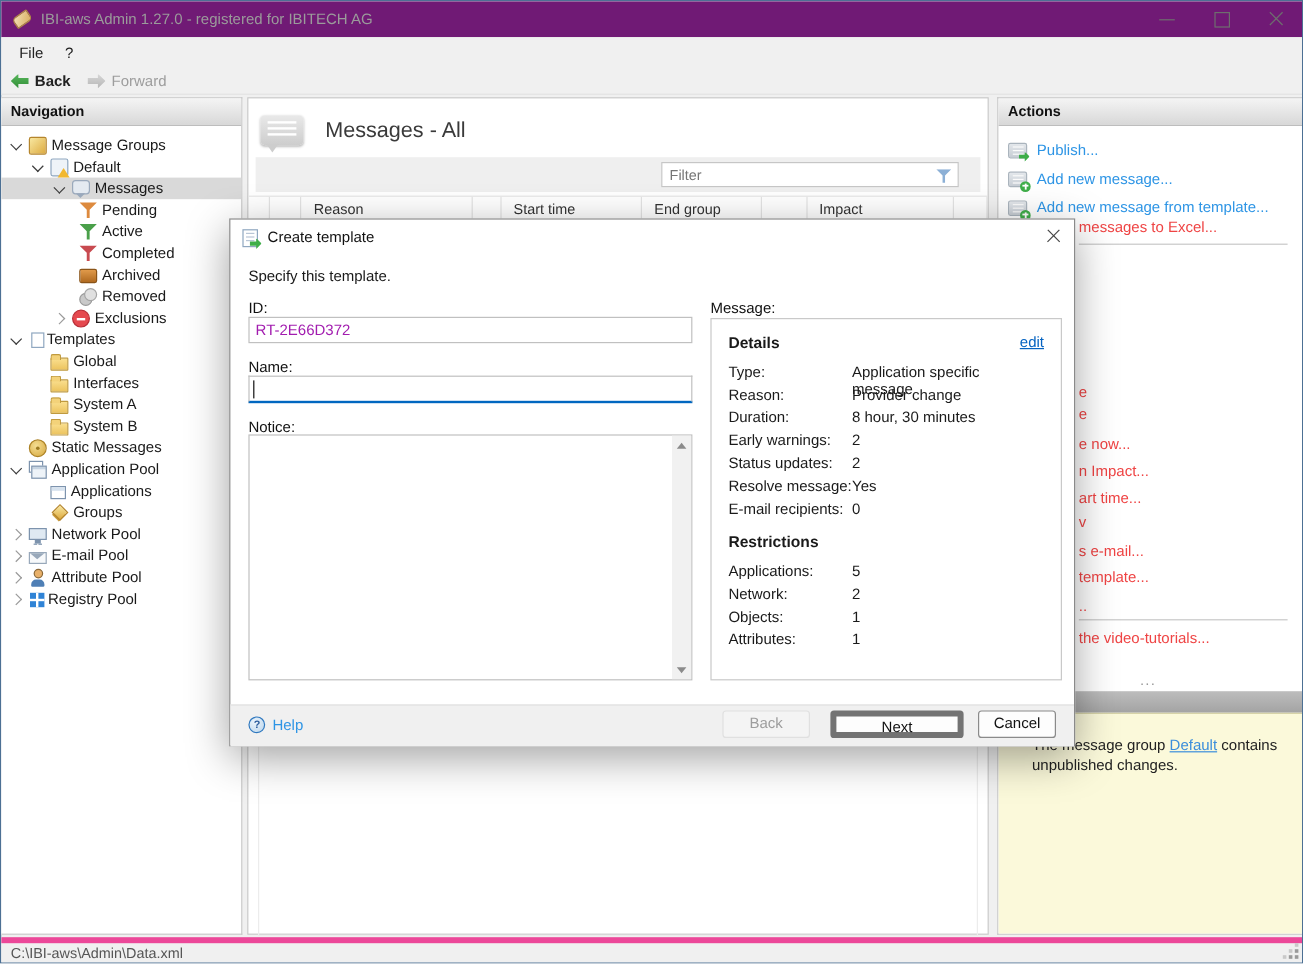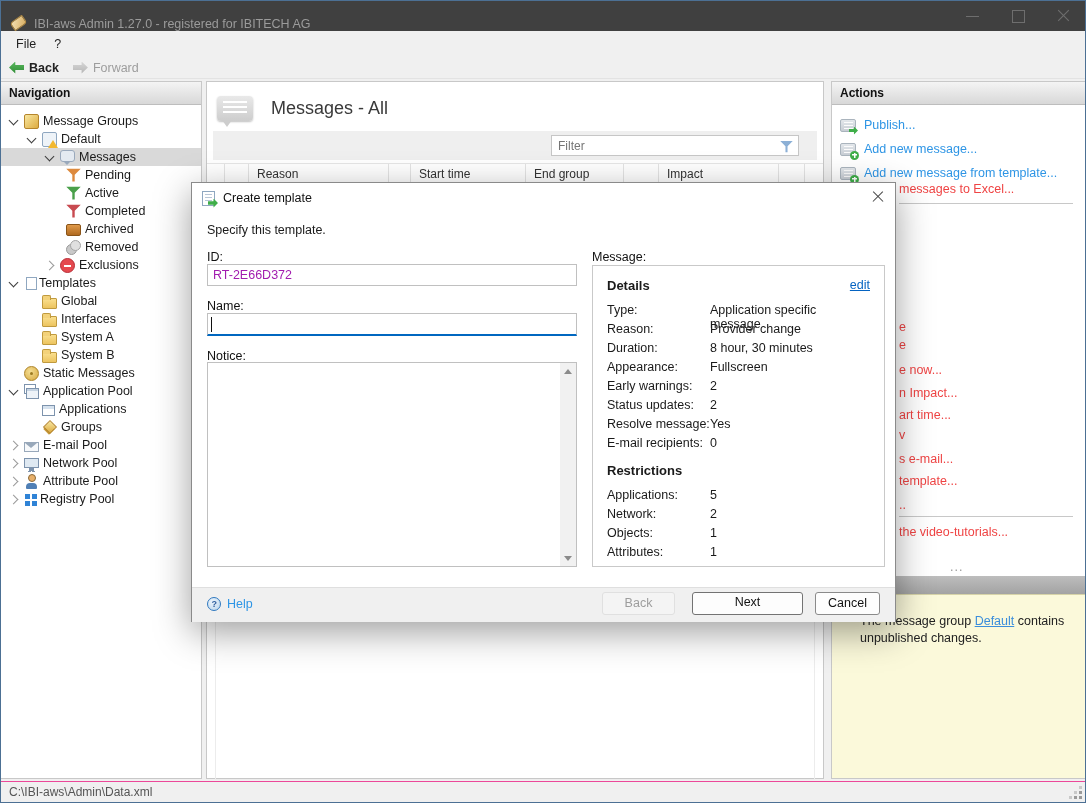--- a/index.html
+++ b/index.html
@@ -1,21 +1,21 @@
 <!DOCTYPE html>
 <html><head>
 <meta charset="utf-8">
 <style>
   * { margin:0; padding:0; box-sizing:border-box; }
   html,body { width:1086px; height:803px; }
   body { font-family:"Liberation Sans", sans-serif; font-size:12px; color:#1a1a1a; background:#fff; }
   .window { position:relative; width:1086px; height:803px; border:1px solid #4c7094; background:#f0f0f0; overflow:hidden; }
 
   
-  .titlebar { position:absolute; left:0; top:0; width:1084px; height:30px; background:#404040; display:flex; align-items:flex-end; }
+  .titlebar { position:absolute; left:0; top:0; width:1084px; height:30px; background:#701a75; display:flex; align-items:center; }
   .app-icon { width:16px; height:16px; margin:0 8px 0 9px; position:relative; }
   .app-icon::before { content:''; position:absolute; left:1px; top:3px; width:13px; height:8px; background:linear-gradient(135deg,#f3e0b4,#d8ae62); border:1px solid #b08a44; border-radius:4px 1px 4px 1px; transform:rotate(-35deg); }
   .title-text { color:#9b9b9b; font-size:12.5px; }
   .win-controls { margin-left:auto; display:flex; height:30px; }
   .win-btn { width:45px; height:30px; position:relative; }
   .icon-min::before { content:''; position:absolute; left:16px; top:15px; width:13px; height:1px; background:#6e6e6e; }
   .icon-max::before { content:''; position:absolute; left:17px; top:9px; width:11px; height:11px; border:1px solid #6e6e6e; }
   .icon-close::before,.icon-close::after { content:''; position:absolute; left:16px; top:14px; width:15px; height:1px; background:#6e6e6e; }
   .icon-close::before { transform:rotate(45deg); }
   .icon-close::after { transform:rotate(-45deg); }
@@ -28,21 +28,21 @@
   .arrow-left { width:15px; height:12px; background:linear-gradient(#58b65c,#2f8c35); clip-path:polygon(0 50%,42% 0,42% 30%,100% 30%,100% 70%,42% 70%,42% 100%); }
   .arrow-right { width:15px; height:12px; background:linear-gradient(#d6d6d6,#b5b5b5); clip-path:polygon(100% 50%,58% 0,58% 30%,0 30%,0 70%,58% 70%,58% 100%); }
   .tool-btn .lbl { color:#222; font-weight:bold; }
   .tool-btn.disabled .lbl { color:#9d9d9d; font-weight:normal; }
 
   
   .panel-hdr { height:23px; background:linear-gradient(#f4f4f4,#d8d8d8); border-bottom:1px solid #bdbdbd; font-weight:bold; font-size:12px; padding:4px 8px; color:#111; }
   .nav-panel { position:absolute; left:0; top:80px; width:201px; height:698px; background:#fff; border:1px solid #c8c8c8; border-left:none; }
   .right-panel { position:absolute; left:830px; top:80px; width:255px; height:698px; background:#fff; border:1px solid #c8c8c8; border-right:none; overflow:hidden; }
   .main-card { position:absolute; left:205px; top:80px; width:618px; height:698px; background:#fff; border:1px solid #c8c8c8; }
-  .statusbar { position:absolute; left:0; top:780px; width:1084px; height:21px; background:#f0f0f0; border-top:1px solid #ec4899; display:flex; align-items:center; padding:0 8px; color:#555; }
+  .statusbar { position:absolute; left:0; top:780px; width:1084px; height:21px; background:#f0f0f0; border-top:5px solid #ec4899; display:flex; align-items:center; padding:0 8px; color:#555; }
   .grip { position:absolute; right:3px; bottom:3px; width:3px; height:3px; background:#9a9a9a; box-shadow:-5px 0 #9a9a9a,0 -5px #9a9a9a,-10px 0 #c9c9c9,0 -10px #c9c9c9,-5px -5px #c9c9c9; }
 
   
   .tree { padding-top:7px; }
   .tree-item { display:flex; align-items:center; height:18px; gap:4px; font-size:12.5px; white-space:nowrap; }
   .tree-item.selected { background:#d9d9d9; }
   .lv0{padding-left:6px} .lv1{padding-left:24px} .lv2{padding-left:42px} .lv3{padding-left:48px}
   .chev { width:13px; height:13px; position:relative; flex:none; }
   .chev.expanded::before { content:''; position:absolute; left:3px; top:2px; width:6px; height:6px; border-right:1.5px solid #3c3c3c; border-bottom:1.5px solid #3c3c3c; transform:rotate(45deg); }
   .chev.collapsed::before { content:''; position:absolute; left:3px; top:3px; width:6px; height:6px; border-right:1.5px solid #9a9a9a; border-bottom:1.5px solid #9a9a9a; transform:rotate(-45deg); }
@@ -86,21 +86,21 @@
   
   .main-title { display:flex; align-items:center; gap:18px; padding:14px 0 10px 10px; }
   .big-bubble { width:36px; height:25px; background:linear-gradient(#e9e9e9,#cdcdcd); border-radius:4px; position:relative; box-shadow:0 1px 2px rgba(0,0,0,.25); }
   .big-bubble::before { content:''; position:absolute; left:6px; top:5px; width:24px; height:2px; background:#fff; box-shadow:0 5px #fff,0 10px #fff; }
   .big-bubble::after { content:''; position:absolute; left:5px; bottom:-6px; border-left:5px solid transparent; border-right:5px solid transparent; border-top:7px solid #cdcdcd; }
   .page-title { font-size:18px; color:#3a3a3a; }
   .filter-strip { margin:0 6px; height:29px; background:#efefef; display:flex; align-items:center; justify-content:flex-end; padding-right:18px; }
   .filter-box { width:248px; height:21px; background:#fff; border:1px solid #c6c6c6; display:flex; align-items:center; position:relative; }
   .filter-box input { border:none; outline:none; width:200px; font-size:12px; padding:2px 6px; font-family:inherit; color:#333; background:transparent; }
   .filter-funnel { position:absolute; right:5px; top:4px; width:13px; height:13px; background:#8cb0d6; clip-path:polygon(2% 8%,98% 8%,58% 48%,58% 94%,42% 94%,42% 48%); }
-  .thead { display:flex; margin-top:3px; border-top:1px solid #e6e6e6; border-bottom:1px solid #e6e6e6; height:21px; }
+  .thead { display:flex; margin-top:3px; border-top:1px solid #e6e6e6; border-bottom:1px solid #e6e6e6; height:21px;justify-content:space-between; }
   .col { border-right:1px solid #e4e4e4; font-size:12px; color:#333; padding:3px 0 0 8px; white-space:nowrap; overflow:hidden; }
   .tbody { height:596px; position:relative; margin:0 8px; border:1px solid #ececec; border-top:none; }
 
   
   .actions-list { padding:8px 0 0 8px; }
   .action-item { display:flex; align-items:center; gap:8px; height:24px; color:#2e95e5; font-size:12.5px; white-space:nowrap; }
   .aicon { width:16px; height:13px; background:linear-gradient(#e3e7eb,#c7cdd4); border:1px solid #aab4bd; border-radius:2px; position:relative; flex:none; }
   .aicon::before { content:''; position:absolute; left:3px; top:2px; width:9px; height:1.5px; background:#fbfbfb; box-shadow:0 3px #fbfbfb,0 6px #fbfbfb; }
   .publish-arrow::after { content:''; position:absolute; right:-3px; bottom:-4px; width:9px; height:8px; background:#3fae49; clip-path:polygon(0 30%,55% 30%,55% 0,100% 50%,55% 100%,55% 70%,0 70%); }
   .add-plus::after { content:''; position:absolute; right:-4px; bottom:-5px; width:9px; height:9px; border-radius:50%; background:linear-gradient(#fff,#fff) center/5px 1.5px no-repeat,linear-gradient(#fff,#fff) center/1.5px 5px no-repeat,#3fae49; }
@@ -141,21 +141,21 @@
   .det-row { display:flex; height:19px; font-size:12.5px; }
   .det-row .dl { width:103px; flex:none; }
   .det-row .dv { }
   .restr-title { font-weight:bold; font-size:13px; margin:8px 0 10px; }
   .dlg-footer { position:absolute; left:0; top:404px; width:100%; height:35px; background:#f0f0f0; border-top:1px solid #dfdfdf; }
   .help-link { position:absolute; left:15px; top:9px; display:flex; align-items:center; gap:6px; color:#2e95e5; font-size:12.5px; }
   .help-icon { width:14px; height:14px; border-radius:50%; border:1.5px solid #2f78bf; position:relative; background:radial-gradient(circle at 35% 30%,#eaf3fb,#bcd6ec); }
   .help-icon::after { content:'?'; position:absolute; left:3.5px; top:0.5px; font-size:9px; font-weight:bold; color:#2f5f9e; }
   .btn { position:absolute; top:4px; height:23px; font-size:12.5px; border:1px solid #8a8a8a; background:#fdfdfd; border-radius:3px; text-align:center; line-height:20px; color:#111; }
   .btn-back { left:410px; width:73px; background:#f4f4f4; border-color:#e0e0e0; color:#9d9d9d; }
-  .btn-next { left:500px; width:111px; border:1px solid #737373; line-height:18px;text-align:center; }
+  .btn-next { left:500px; width:111px; border:5px solid #737373; line-height:18px;text-align:center; }
   .btn-cancel { left:623px; width:65px; }
 </style>
 </head>
 <body>
 
 <div class="window">
 
   <div class="titlebar">
     <span class="app-icon"></span>
     <span class="title-text">IBI-aws Admin 1.27.0 - registered for IBITECH AG</span>
@@ -290,28 +290,28 @@
         </div>
 
         <div class="tree-item lv1">
           <span class="chev"></span>
           <span class="ticon groups-stack"></span>
           <span>Groups</span>
         </div>
 
         <div class="tree-item lv0">
           <span class="chev collapsed"></span>
+          <span class="ticon network-monitor"></span>
+          <span>Network Pool</span>
+        </div>
+
+        <div class="tree-item lv0">
+          <span class="chev collapsed"></span>
           <span class="ticon email-envelope"></span>
           <span>E-mail Pool</span>
-        </div>
-
-        <div class="tree-item lv0">
-          <span class="chev collapsed"></span>
-          <span class="ticon network-monitor"></span>
-          <span>Network Pool</span>
         </div>
 
         <div class="tree-item lv0">
           <span class="chev collapsed"></span>
           <span class="ticon attribute-person"></span>
           <span>Attribute Pool</span>
         </div>
 
         <div class="tree-item lv0">
           <span class="chev collapsed"></span>
@@ -434,24 +434,20 @@
           <div class="det-row">
             <span class="dl">Reason:</span>
             <span class="dv">Provider change</span>
           </div>
 
           <div class="det-row">
             <span class="dl">Duration:</span>
             <span class="dv">8 hour, 30 minutes</span>
           </div>
 
-          <div class="det-row">
-            <span class="dl">Appearance:</span>
-            <span class="dv">Fullscreen</span>
-          </div>
 
           <div class="det-row">
             <span class="dl">Early warnings:</span>
             <span class="dv">2</span>
           </div>
 
           <div class="det-row">
             <span class="dl">Status updates:</span>
             <span class="dv">2</span>
           </div>

